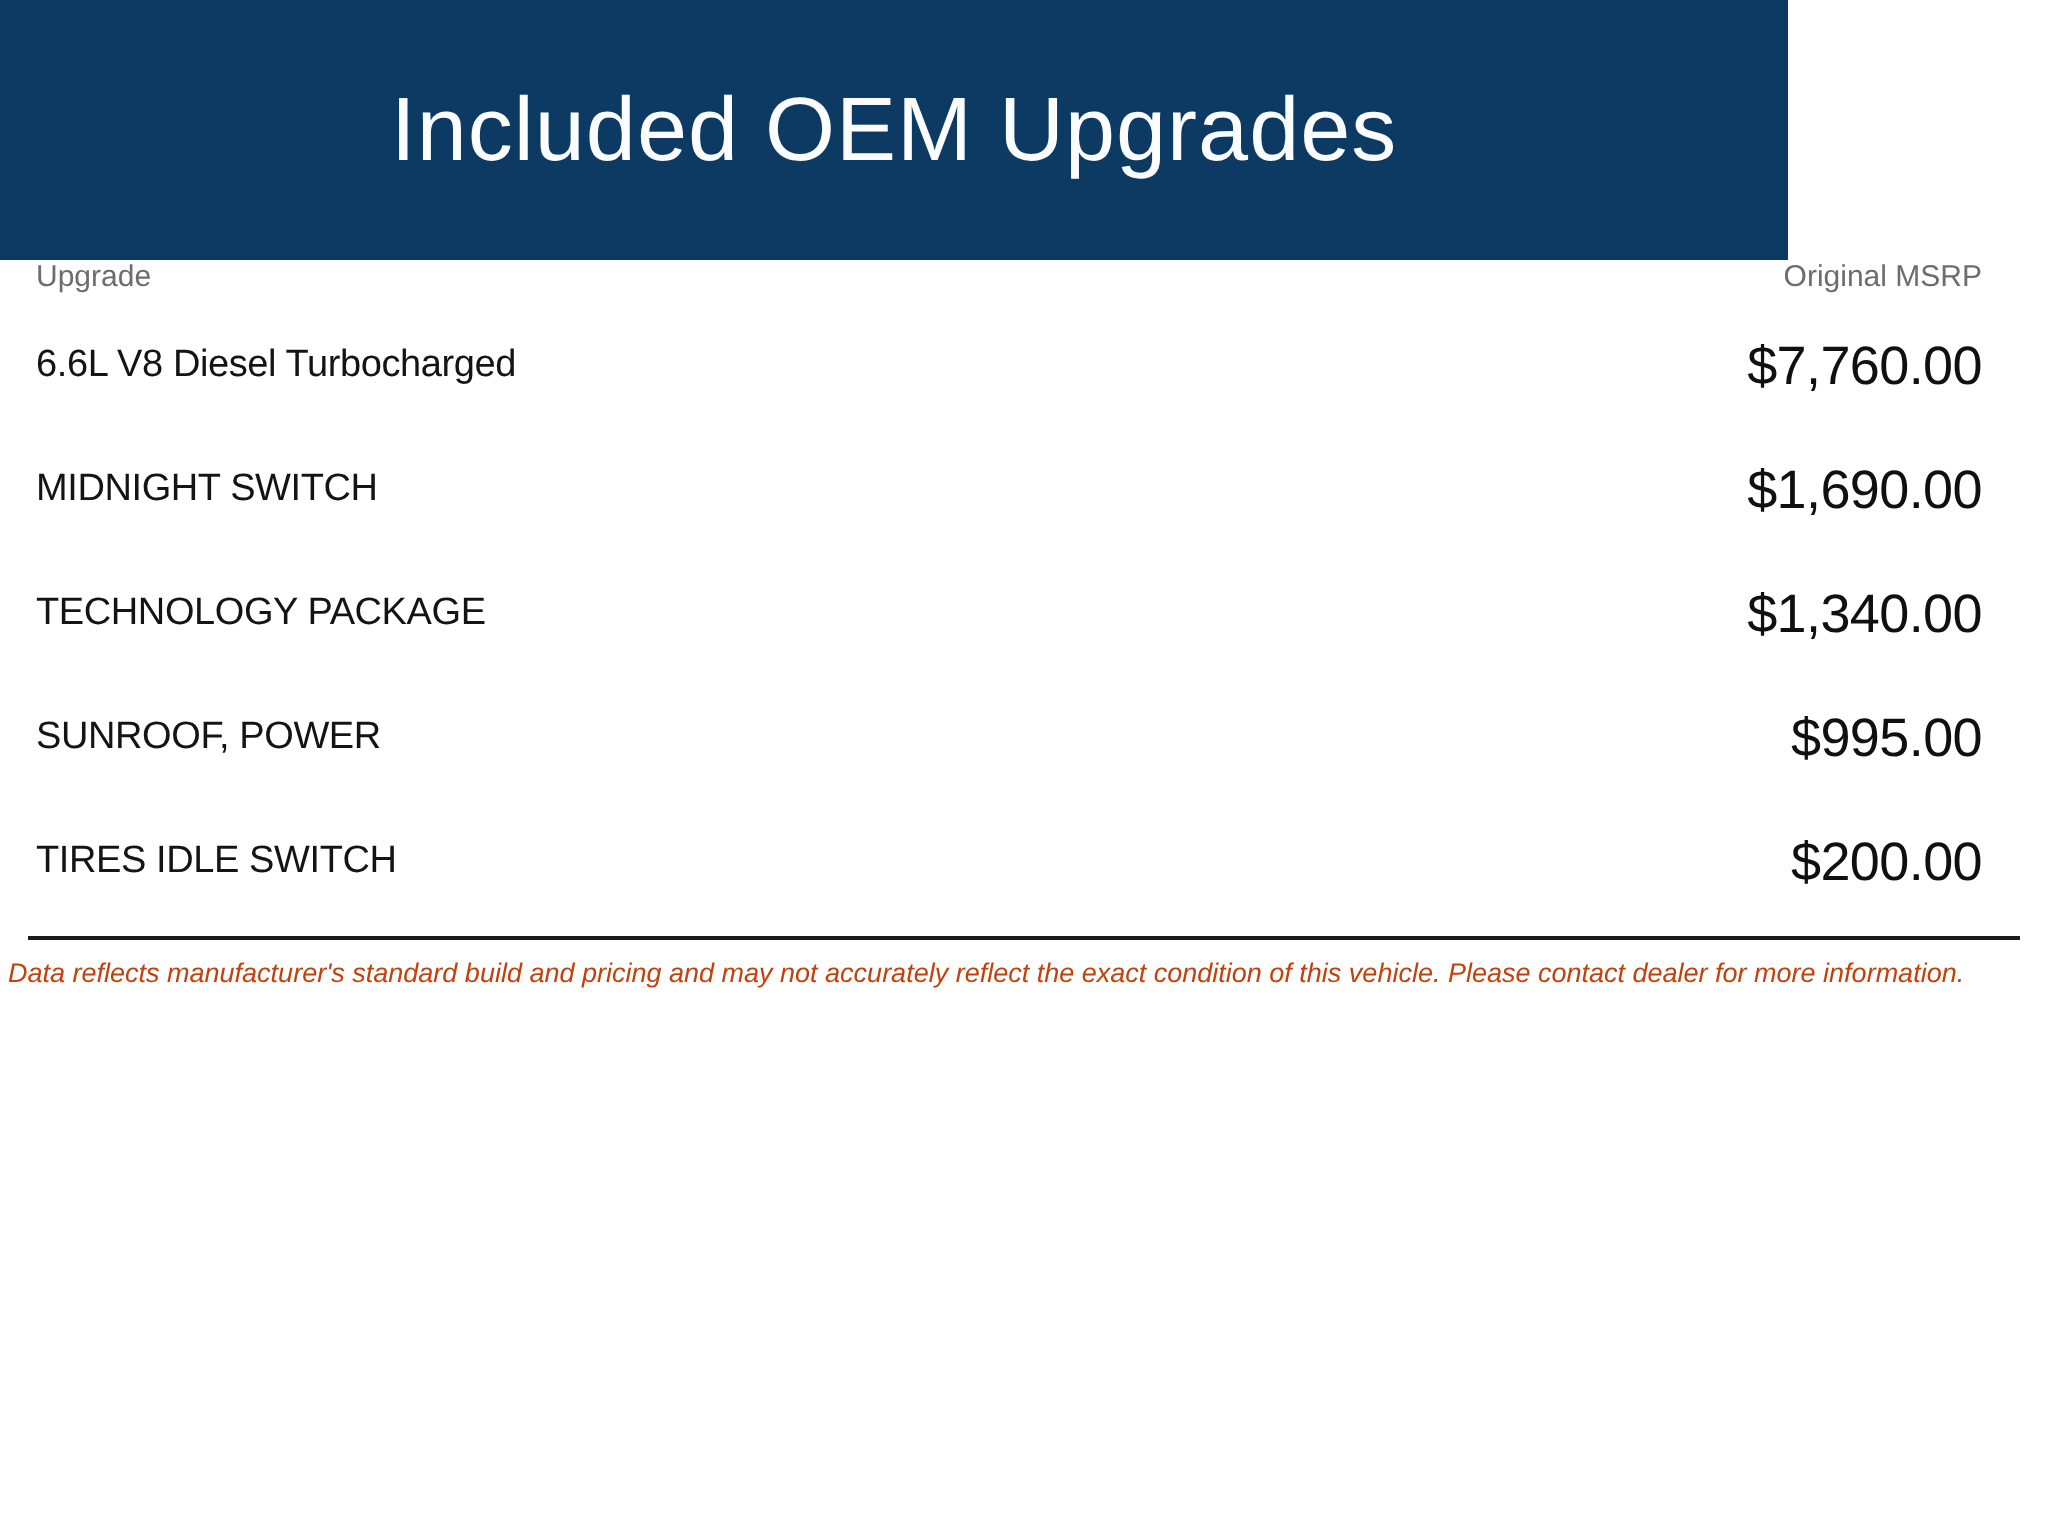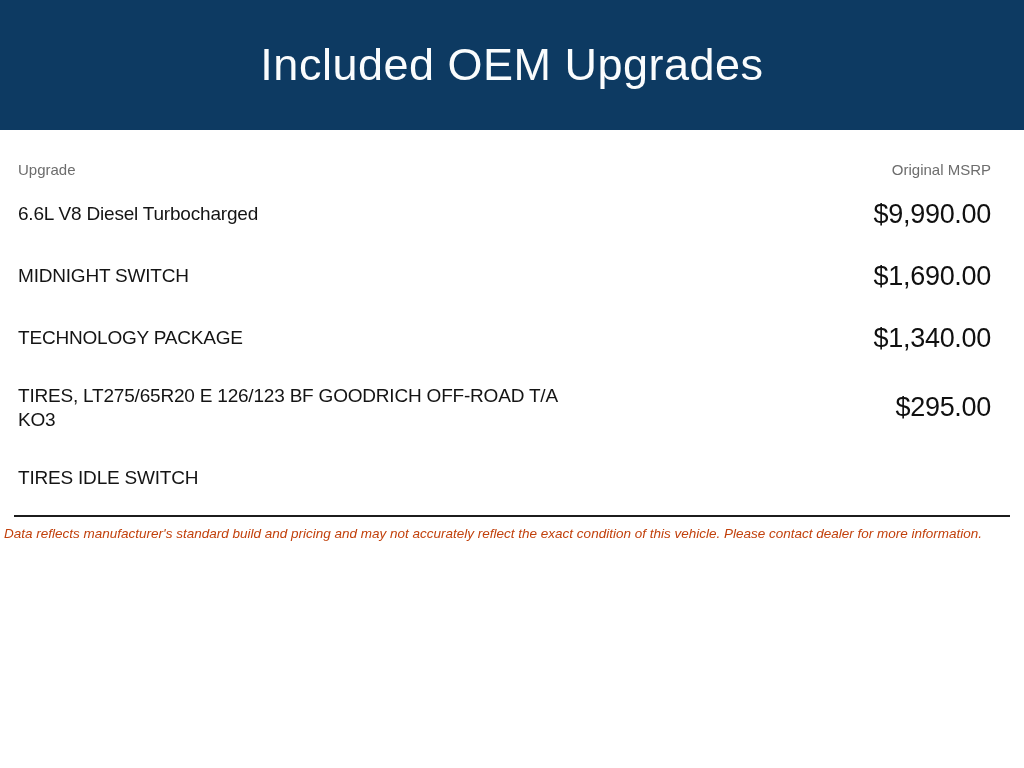--- a/index.html
+++ b/index.html
@@ -4,38 +4,37 @@
 <style>
   * { margin: 0; padding: 0; box-sizing: border-box; }
   html, body {
     width: 1024px;
     height: 768px;
     background: #ffffff;
     font-family: "Liberation Sans", sans-serif;
     overflow: hidden;
   }
   .banner {
-    width: 1024px;
+    width: 894px;
     height: 130px;
     background: #0d3a62;
     display: flex;
     align-items: center;
     justify-content: center;
   }
   .banner-title {
     color: #fafcfd;
     font-size: 45px;
     font-weight: 400;
     letter-spacing: 0.5px;
   }
   .content {
     padding: 0 33px 0 18px;
   }
   .col-headers {
-    margin-top: 31px;
     display: flex;
     justify-content: space-between;
     align-items: flex-end;
   }
   .col-header {
     color: #6d6d6d;
     font-size: 15px;
     font-weight: 400;
   }
   .rows {
@@ -87,36 +86,37 @@
 <div class="content">
 
   <div class="col-headers">
     <div class="col-header">Upgrade</div>
     <div class="col-header">Original MSRP</div>
   </div>
 
   <div class="rows">
     <div class="row">
       <div class="row-name">6.6L V8 Diesel Turbocharged</div>
-      <div class="row-price">$9,990.00</div>
+      <div class="row-price">$7,760.00</div>
     </div>
     <div class="row">
       <div class="row-name">MIDNIGHT SWITCH</div>
       <div class="row-price">$1,690.00</div>
     </div>
     <div class="row">
       <div class="row-name">TECHNOLOGY PACKAGE</div>
       <div class="row-price">$1,340.00</div>
     </div>
     <div class="row">
-      <div class="row-name">TIRES, LT275/65R20 E 126/123 BF GOODRICH OFF-ROAD T/A KO3</div>
-      <div class="row-price">$295.00</div>
+      <div class="row-name">SUNROOF, POWER</div>
+      <div class="row-price">$995.00</div>
     </div>
     <div class="row">
       <div class="row-name">TIRES IDLE SWITCH</div>
+      <div class="row-price">$200.00</div>
     </div>
   </div>
 
 </div>
 
 <hr class="divider">
 
 <div class="disclaimer">Data reflects manufacturer's standard build and pricing and may not accurately reflect the exact condition of this vehicle. Please contact dealer for more information.</div>
 
 </body></html>

